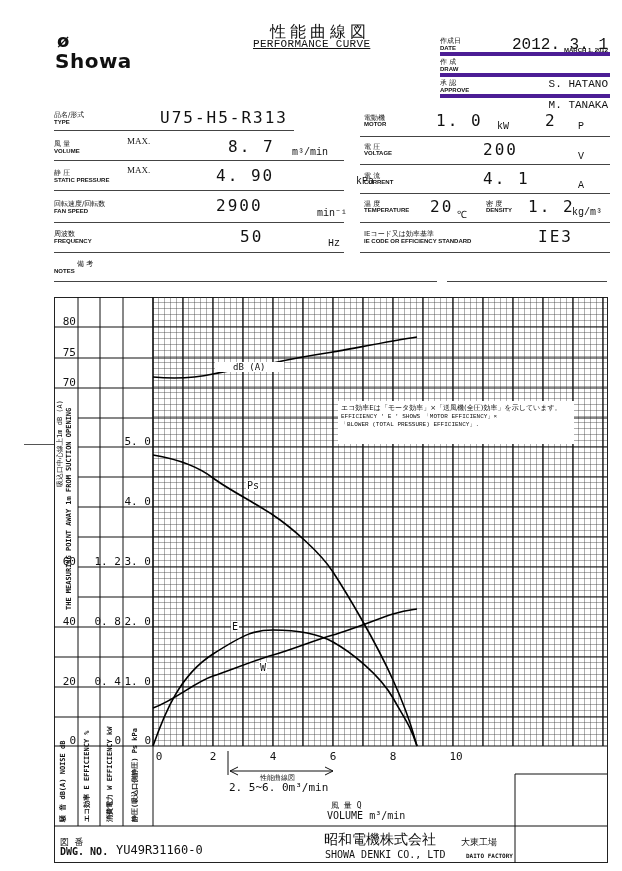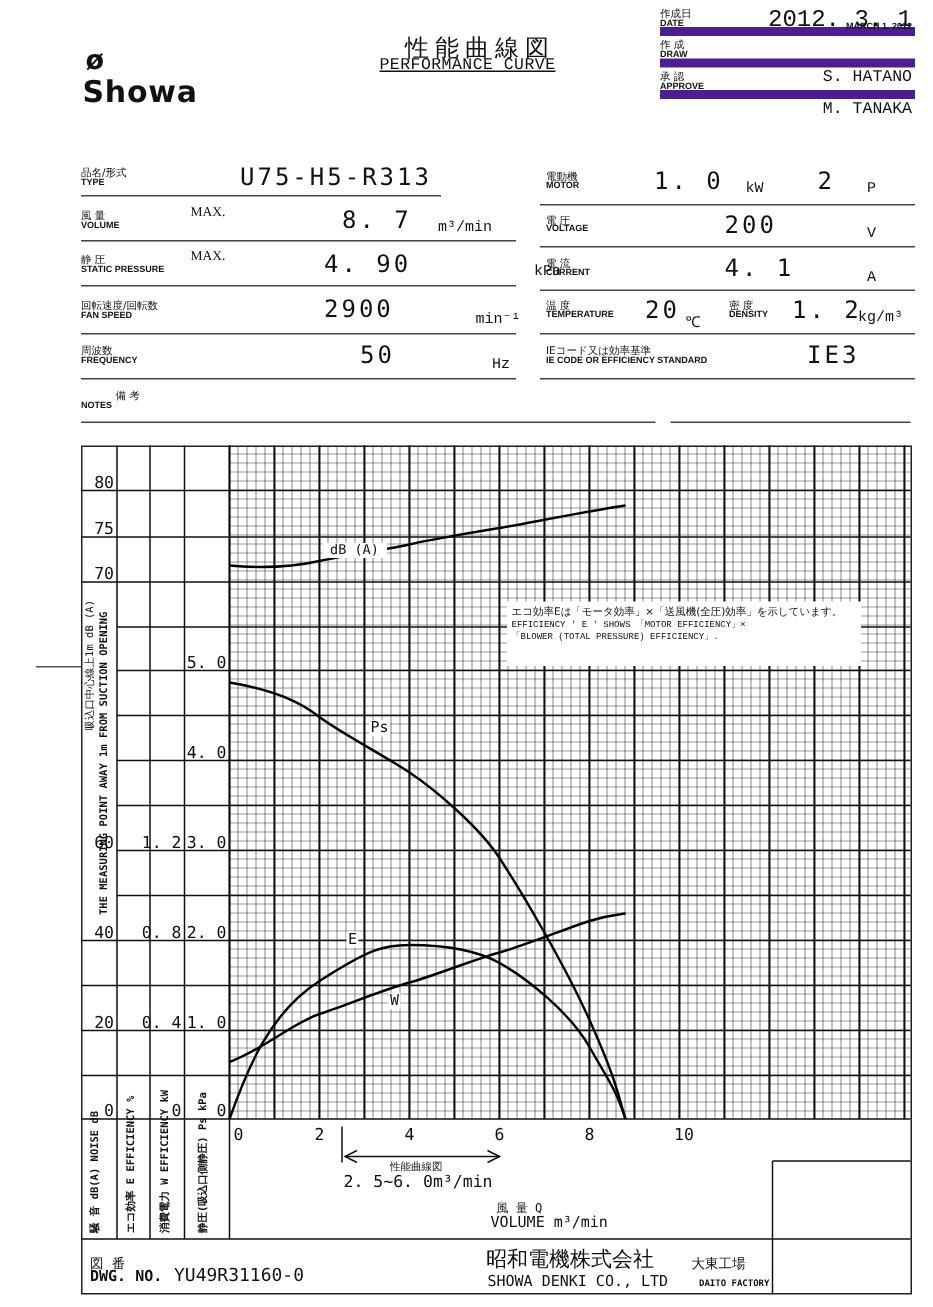--- a/index.html
+++ b/index.html
@@ -3,21 +3,21 @@
 <meta charset="utf-8">
 <style>
   * { box-sizing: border-box; margin: 0; padding: 0; }
   html, body { width: 622px; height: 871px; background: #ffffff; overflow: hidden; }
   body { position: relative; font-family: "DejaVu Sans Mono", "Liberation Mono", monospace; color: #111; }
   .abs { position: absolute; }
   .logo-mark { left: 57px; top: 34px; width: 14px; height: 14px; font: bold 18px "DejaVu Sans", sans-serif; line-height: 14px; }
   .logo-text { left: 55px; top: 49px; font: bold 20px "DejaVu Sans", sans-serif; letter-spacing: 0.5px; }
   .title-jp { left: 270px; top: 22px; font: 16px "DejaVu Serif", serif; letter-spacing: 4px; }
   .title-en { left: 253px; top: 38px; font: 11px "Liberation Mono", monospace; text-decoration: underline; letter-spacing: 0.3px; }
-  .meta-row { position: absolute; left: 440px; width: 170px; height: 20px; border-bottom: 6px solid #4c1d95; }
+  .meta-row { position: absolute; left: 440px; width: 170px; height: 20px; border-bottom: 4px solid #4c1d95; margin-top: 32px; }
   .meta-lbl-jp { position: absolute; left: 0; top: 0; font: 7px "DejaVu Sans", sans-serif; }
   .meta-lbl-en { position: absolute; left: 0; top: 9px; font: bold 6px "Liberation Sans Narrow", "Liberation Sans", sans-serif; }
   .meta-val { position: absolute; right: 2px; top: 21px; font: 11px "Liberation Mono", monospace; }
   .meta-val-sub { position: absolute; right: 2px; top: 11px; font: bold 6px "Liberation Sans", sans-serif; }
   .spec-line { position: absolute; height: 1px; background: #444; }
   .spec-jp { position: absolute; font: 7px "DejaVu Sans", sans-serif; }
   .spec-en { position: absolute; font: bold 6px "Liberation Sans", sans-serif; }
   .spec-val { position: absolute; font: 16px "DejaVu Sans Mono", monospace; letter-spacing: 2px; font-weight: 200; }
   .spec-unit { position: absolute; font: 10px "Liberation Mono", monospace; }
   .spec-max { position: absolute; font: 9px "Liberation Serif", serif; }
@@ -216,21 +216,21 @@
     <path d="M238 767 L230 771 L238 775"></path>
     <path d="M325 767 L333 771 L325 775"></path>
   </g>
 
   <path d="M153 377 C 175 379, 195 378, 213 374 S 260 366, 273 363 S 320 354, 333 352 S 390 341, 417 337" stroke="#000" stroke-width="1.6" fill="none"></path>
   <path d="M153 455 C 183 460, 200 468, 213 478 S 255 503, 273 515 S 320 552, 333 572 S 375 640, 393 680 S 412 730, 417 746" stroke="#000" stroke-width="1.6" fill="none"></path>
   <path d="M153 746 C 165 712, 180 675, 213 654 S 255 630, 273 630 S 315 632, 333 642 S 380 675, 393 698 S 410 725, 417 746" stroke="#000" stroke-width="1.6" fill="none"></path>
   <path d="M153 708 C 175 700, 195 682, 213 676 S 255 660, 273 655 S 315 640, 333 635 S 380 618, 393 614 S 410 610, 417 609" stroke="#000" stroke-width="1.6" fill="none"></path>
 </svg>
 
-<span class="abs" style="left:215px;top:362px;font-size:9px;background:#fff;padding:0 5px;">dB (A)</span>
+<span class="abs" style="left:215px;top:362px;font-size:9px;background:#fff;padding:0 18px;">dB (A)</span>
 <span class="abs" style="left:246px;top:480px;font-size:10px;background:#fff;padding:0 1px;">Ps</span>
 <span class="abs" style="left:231px;top:621px;font-size:10px;background:#fff;padding:0 1px;">E</span>
 <span class="abs" style="left:259px;top:662px;font-size:10px;background:#fff;padding:0 1px;">W</span>
 
 <div class="abs note-box">
   <div class="note-jp">エコ効率Eは「モータ効率」×「送風機(全圧)効率」を示しています。</div>
   <div class="note-en">EFFICIENCY ' E ' SHOWS 「MOTOR EFFICIENCY」×</div>
   <div class="note-en">「BLOWER (TOTAL PRESSURE) EFFICIENCY」.</div>
 </div>
 

